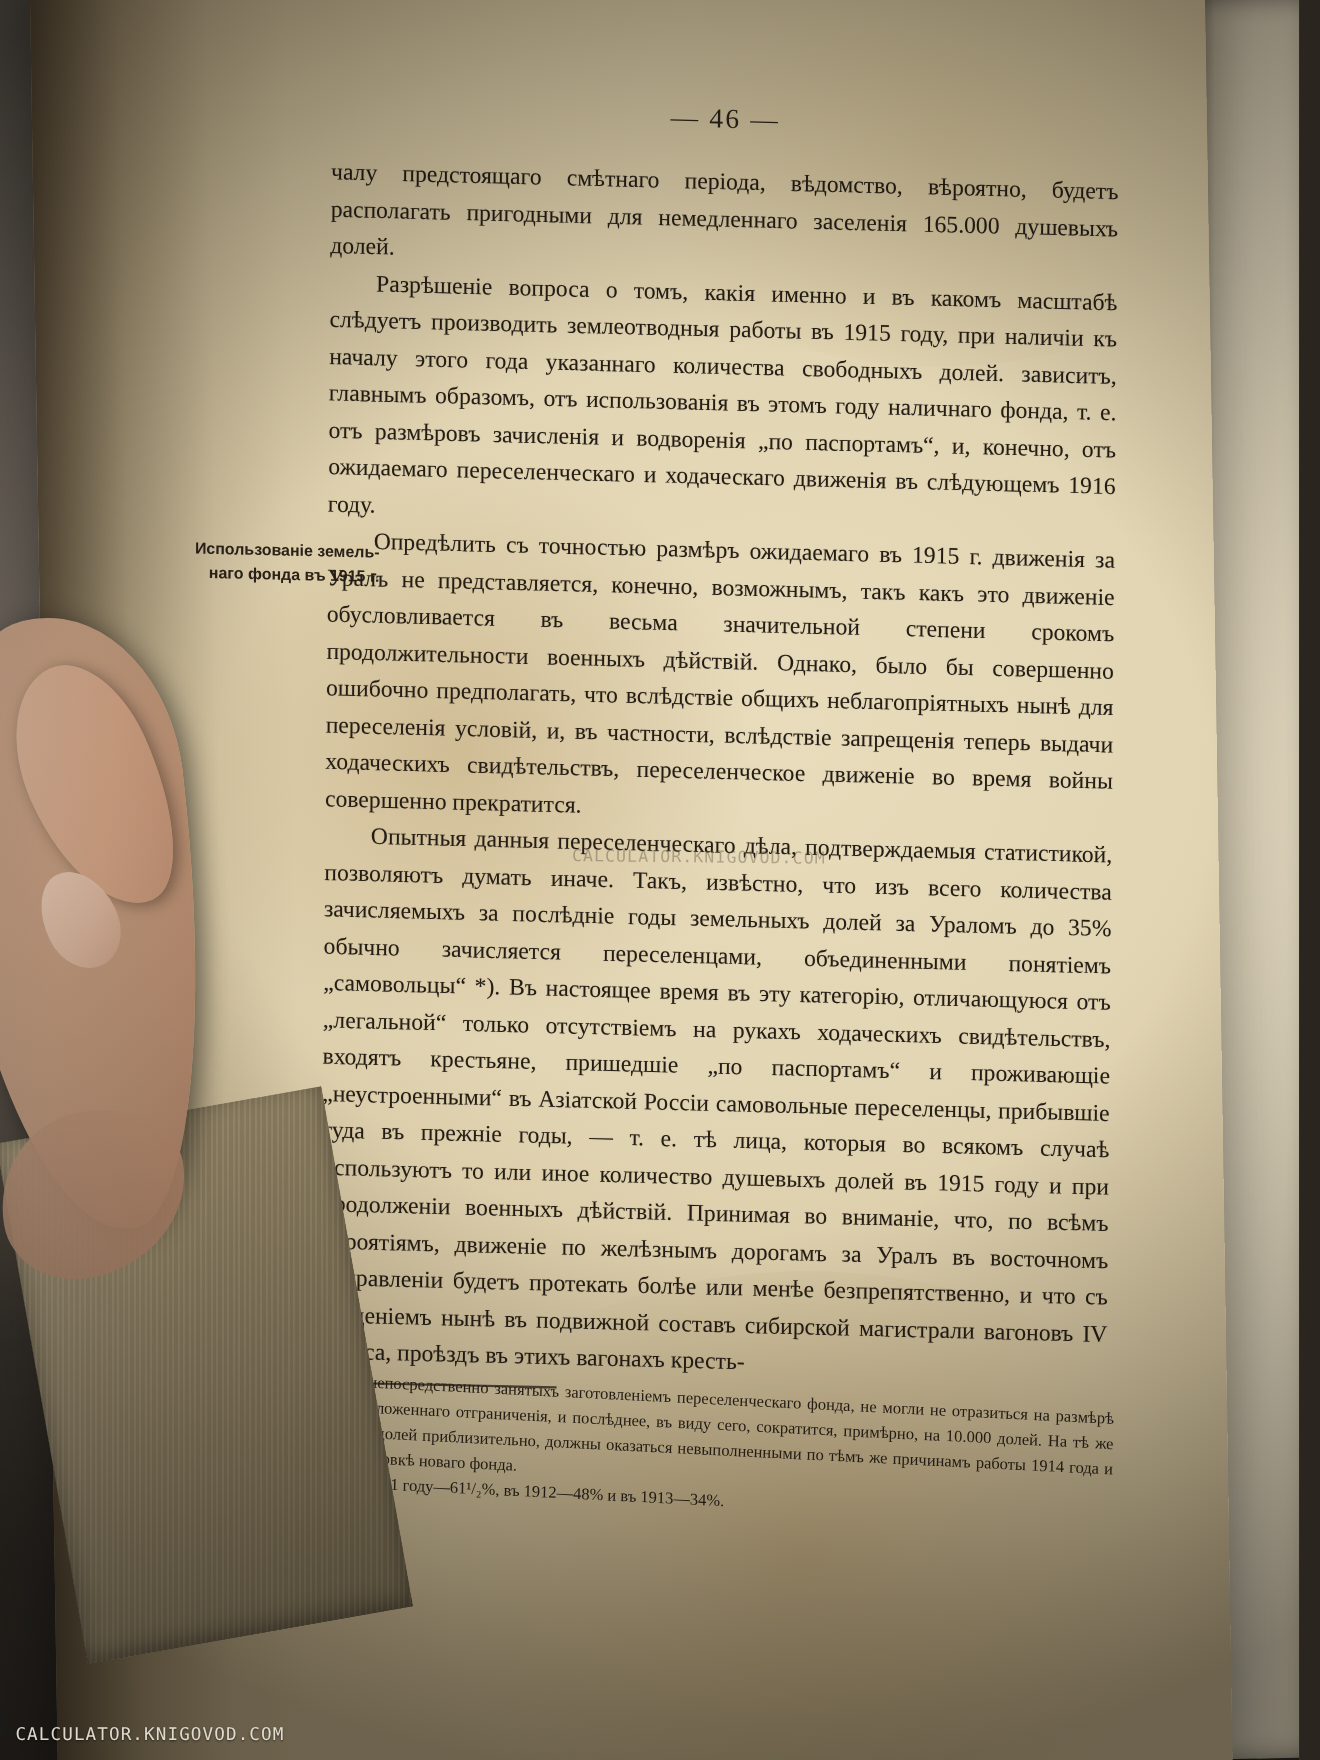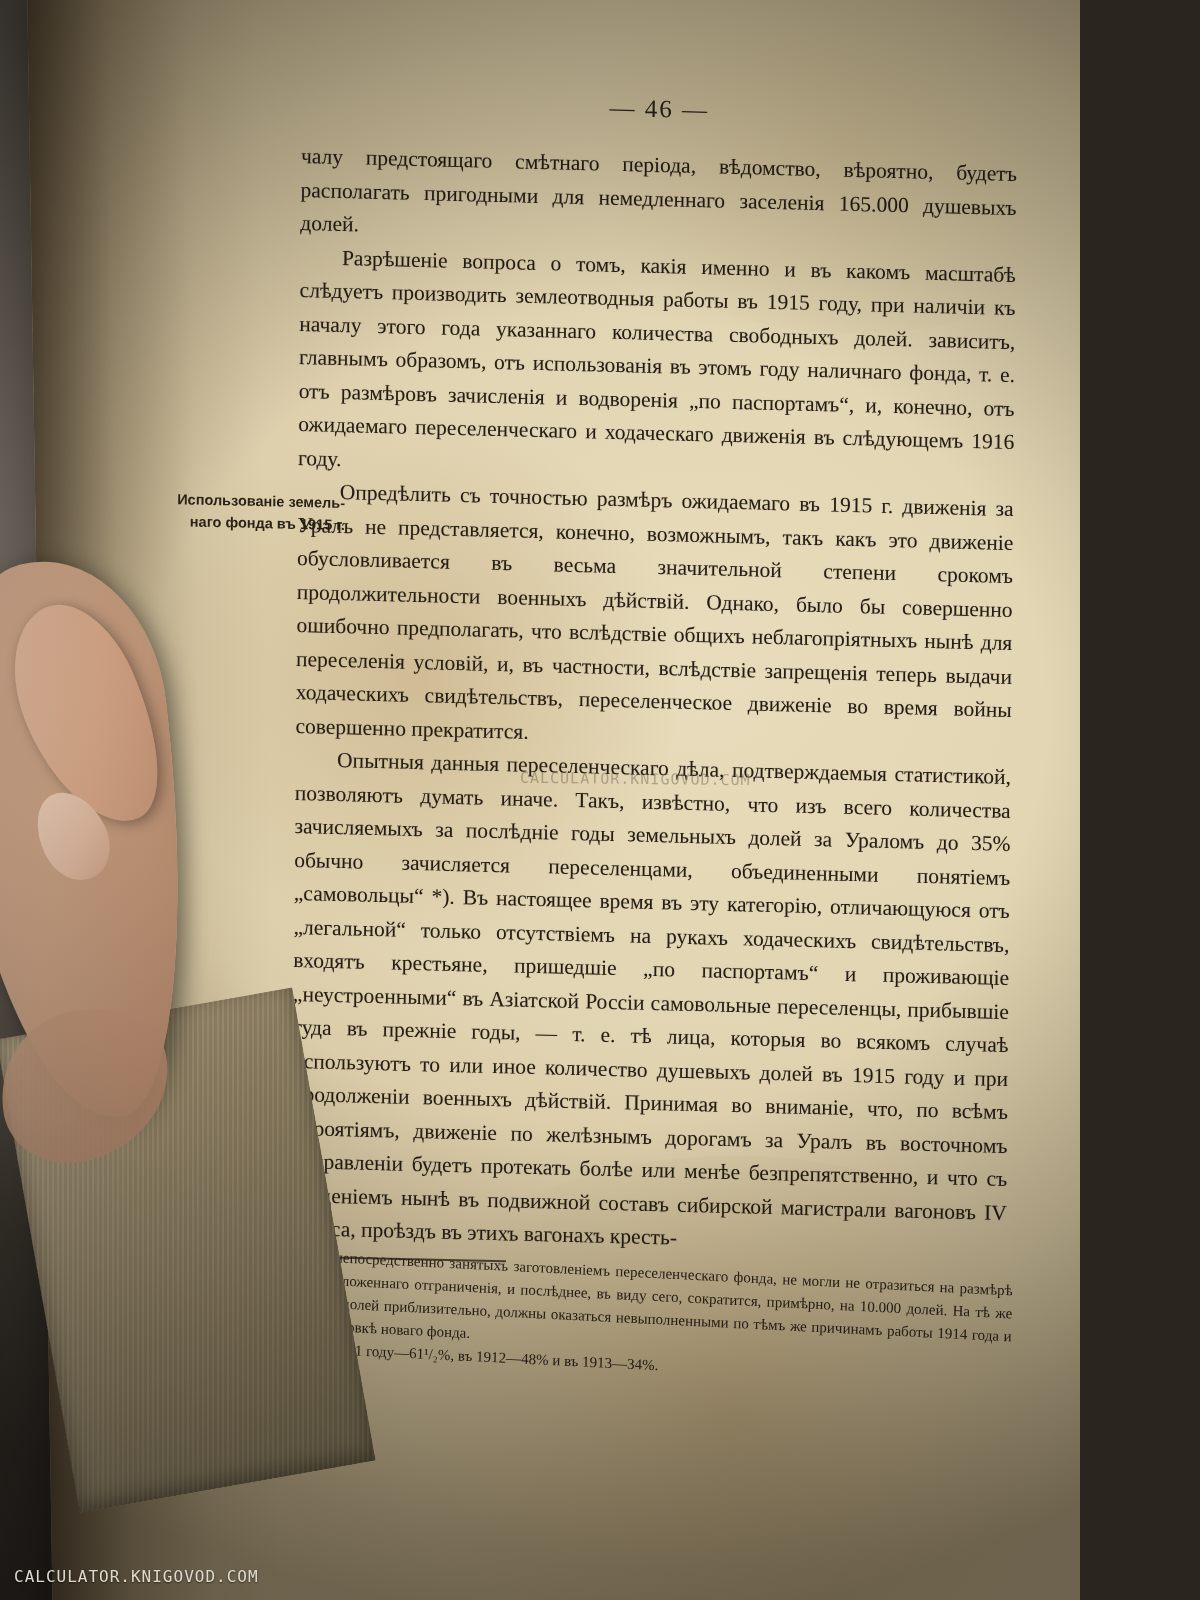--- a/index.html
+++ b/index.html
@@ -2,21 +2,21 @@
 <html><head>
 <meta charset="utf-8">
 <style>
   html, body {
     margin: 0;
     padding: 0;
     background: #2b2520;
   }
   #page {
     position: relative;
-    width: 1080px;
+    width: 1181px;
     height: 1600px;
     overflow: hidden;
     font-family: "Liberation Serif", serif;
     background: #6b6258;
   }
 
   
   .backdrop {
     position: absolute;
     inset: 0;

